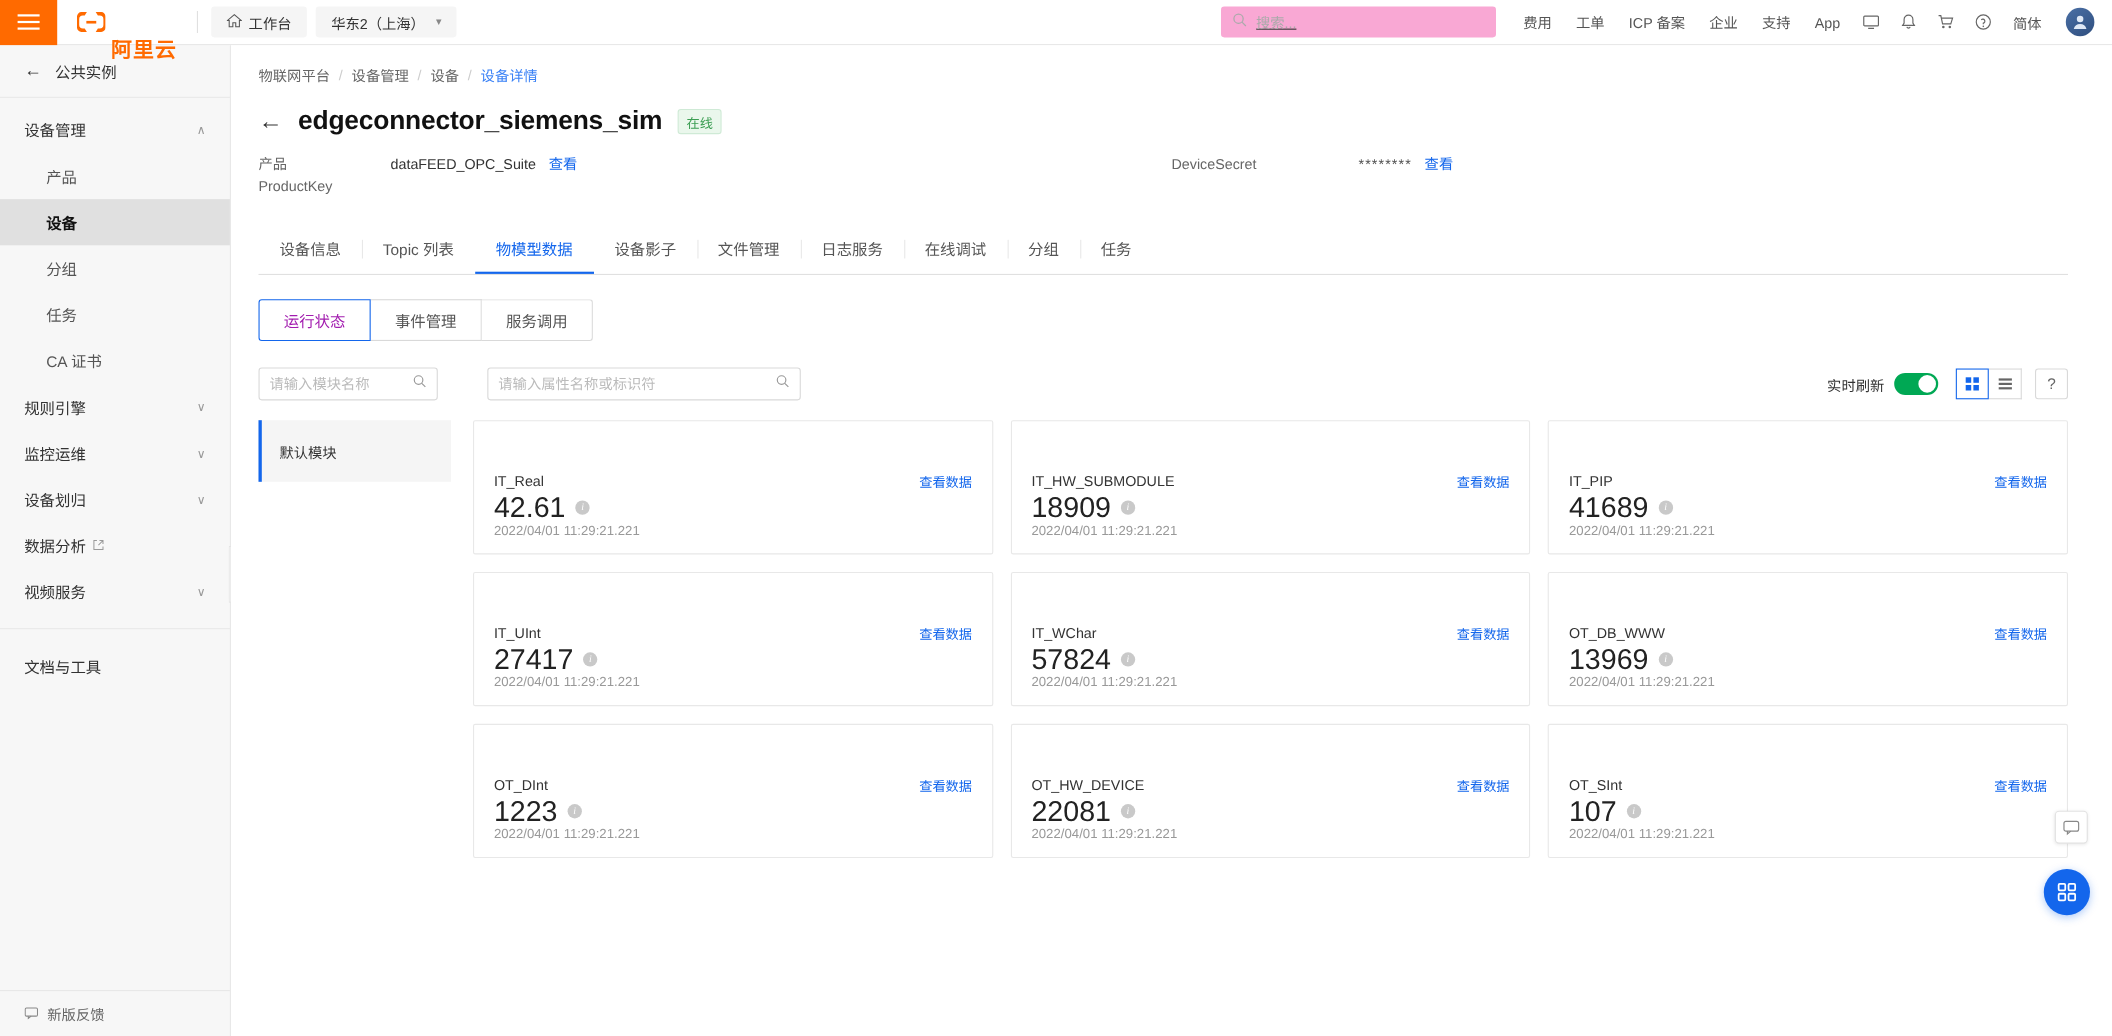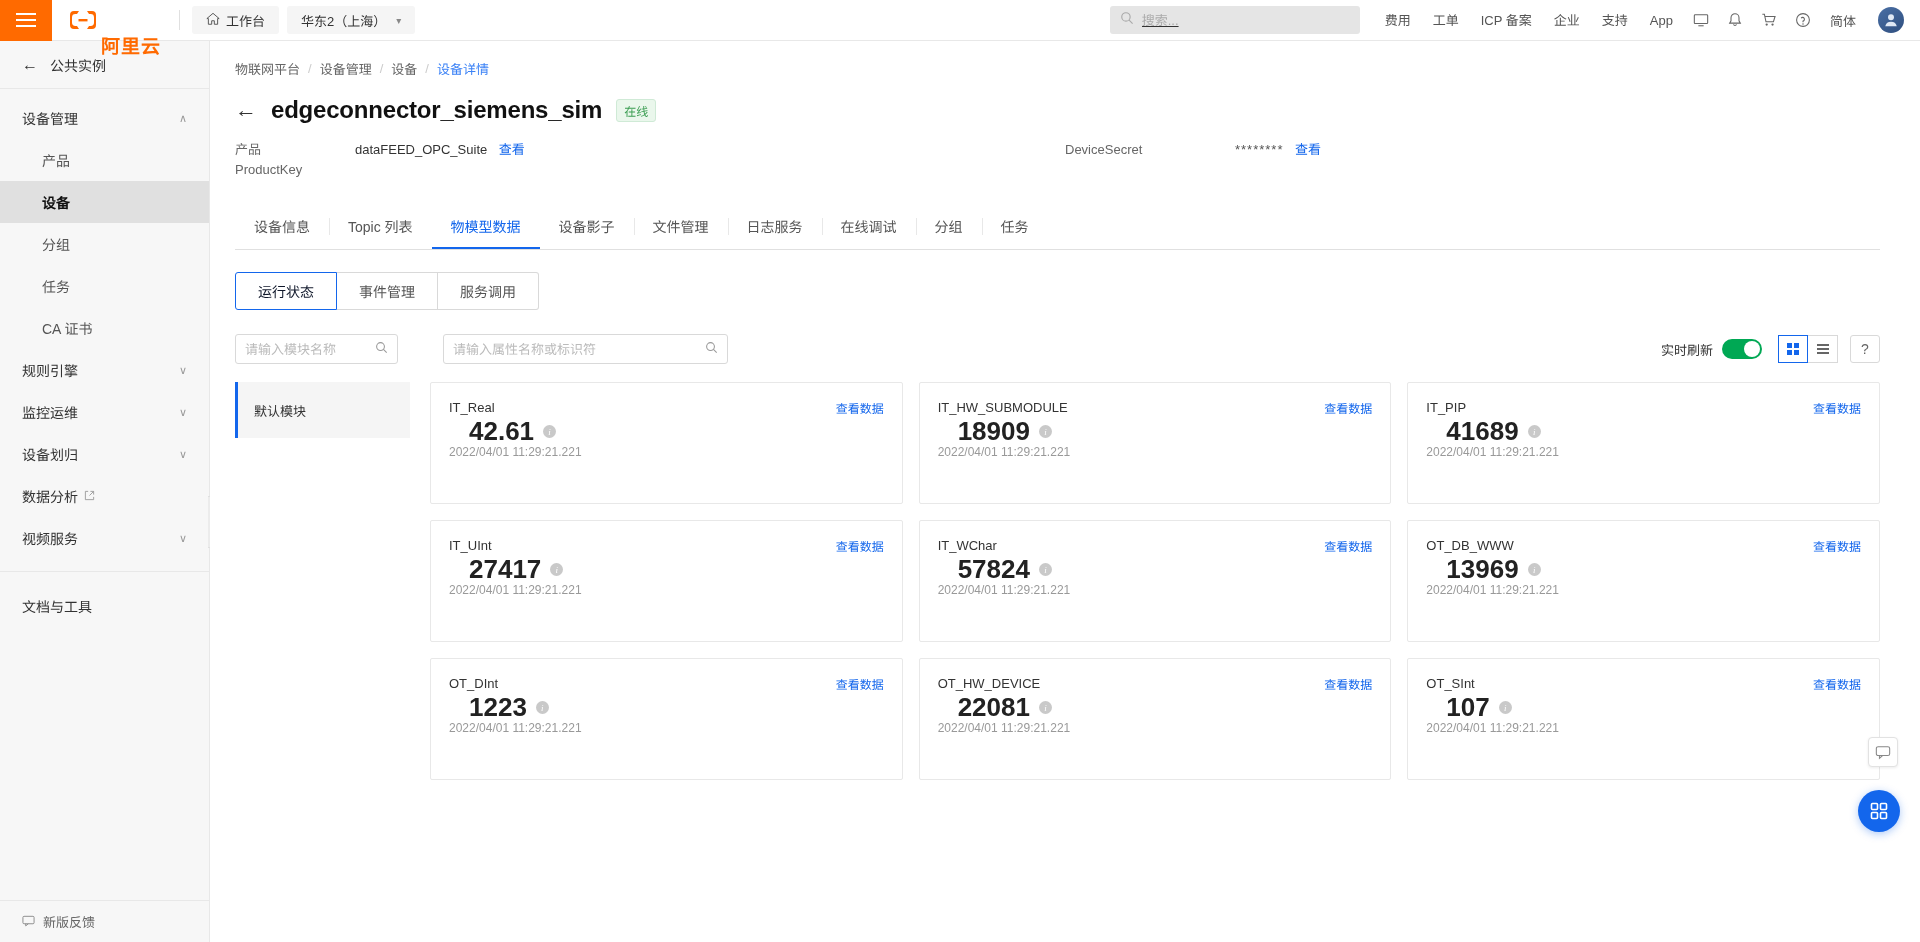--- a/index.html
+++ b/index.html
@@ -47,21 +47,21 @@
     font-size: 13px; color: #333; cursor: pointer;
     margin-left: 8px;
     white-space: nowrap;
   }
   .nav-chip .caret { font-size: 10px; color: #888; margin-left: 4px; }
 
   .topnav-spacer { flex: 1 1 auto; }
 
   .nav-search {
     width: 250px; height: 28px;
-    background: #e5e5e5; border-radius: 3px;
+    background: #f9a8d4; border-radius: 3px;
     display: flex; align-items: center; gap: 8px;
     padding: 0 10px;
     margin-right: 14px;
     text-decoration: underline;
   }
   .nav-search input {
     border: 0; background: transparent; outline: none;
     font-size: 13px; color: #555; width: 100%;
     font-family: inherit;
   }
@@ -205,21 +205,21 @@
     font-size: 14px; color: #555;
     padding: 8px 22px;
     border: 1px solid #d9d9d9;
     border-left: none;
     background: #fff; cursor: pointer;
     white-space: nowrap;
   }
   .subtab:first-child { border-left: 1px solid #d9d9d9; border-radius: 3px 0 0 3px;}
   .subtab:last-child { border-radius: 0 3px 3px 0; }
   .subtab.active {
-    color: #0f172a; border-color: #1366ec; position: relative; z-index:2;
+    color: #a21caf; border-color: #1366ec; position: relative; z-index:2;
   }
 
   
   .filters-row {
     display: flex; align-items: center;
     margin-top: 24px;
   }
   .search-box {
     display: flex; align-items: center;
     height: 30px; border: 1px solid #d9d9d9; border-radius: 3px;
@@ -275,27 +275,27 @@
     flex: 1 1 auto;
     display: grid;
     grid-template-columns: repeat(3, 1fr);
     gap: 16px;
     margin-left: 20px;
   }
   .card {
     border: 1px solid #e8e8e8; border-radius: 2px;
     background: #fff; padding: 16px 18px 14px;
     height: 122px;
-    display: flex; flex-direction: column; justify-content: flex-start;
+    display: flex; flex-direction: column; justify-content: flex-end;
   }
   .card-head { display: flex; align-items: center; justify-content: space-between; }
   .card-name { font-size: 13px; color: #333; }
   .card-link { font-size: 12px; color: #1366ec; text-decoration: none; cursor: pointer;}
   .card-value-row { display: flex; align-items: center; gap: 9px; margin-top: 2px;}
-  .card-value { font-size: 26px; color: #222; font-weight: bold; line-height: 1.05; margin-left: 20px;}
+  .card-value { font-size: 26px; color: #222; font-weight: normal; line-height: 1.05;}
   .info-dot {
     width: 13px; height: 13px; border-radius: 50%;
     background: #c9c9c9; color: #fff; font-size: 9px;
     display: flex; align-items: center; justify-content: center;
     font-style: italic; font-family: "Liberation Serif", serif;
     cursor: pointer;
   }
   .card-time { font-size: 12px; color: #999; }
 
   

